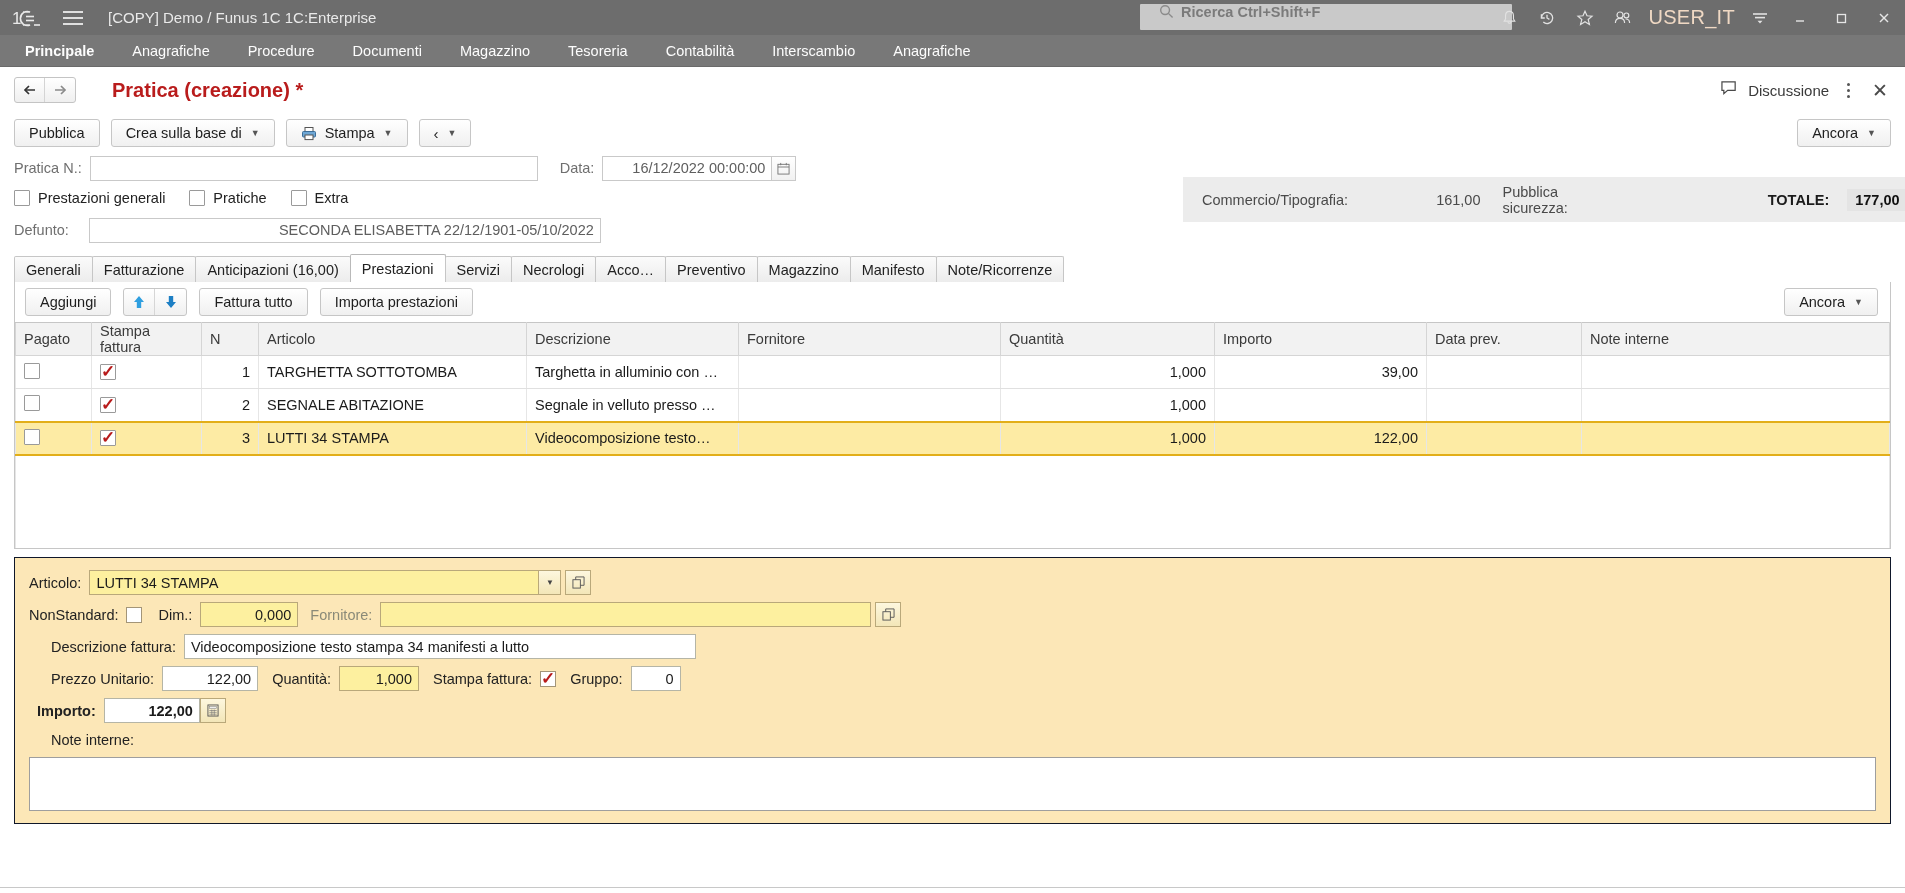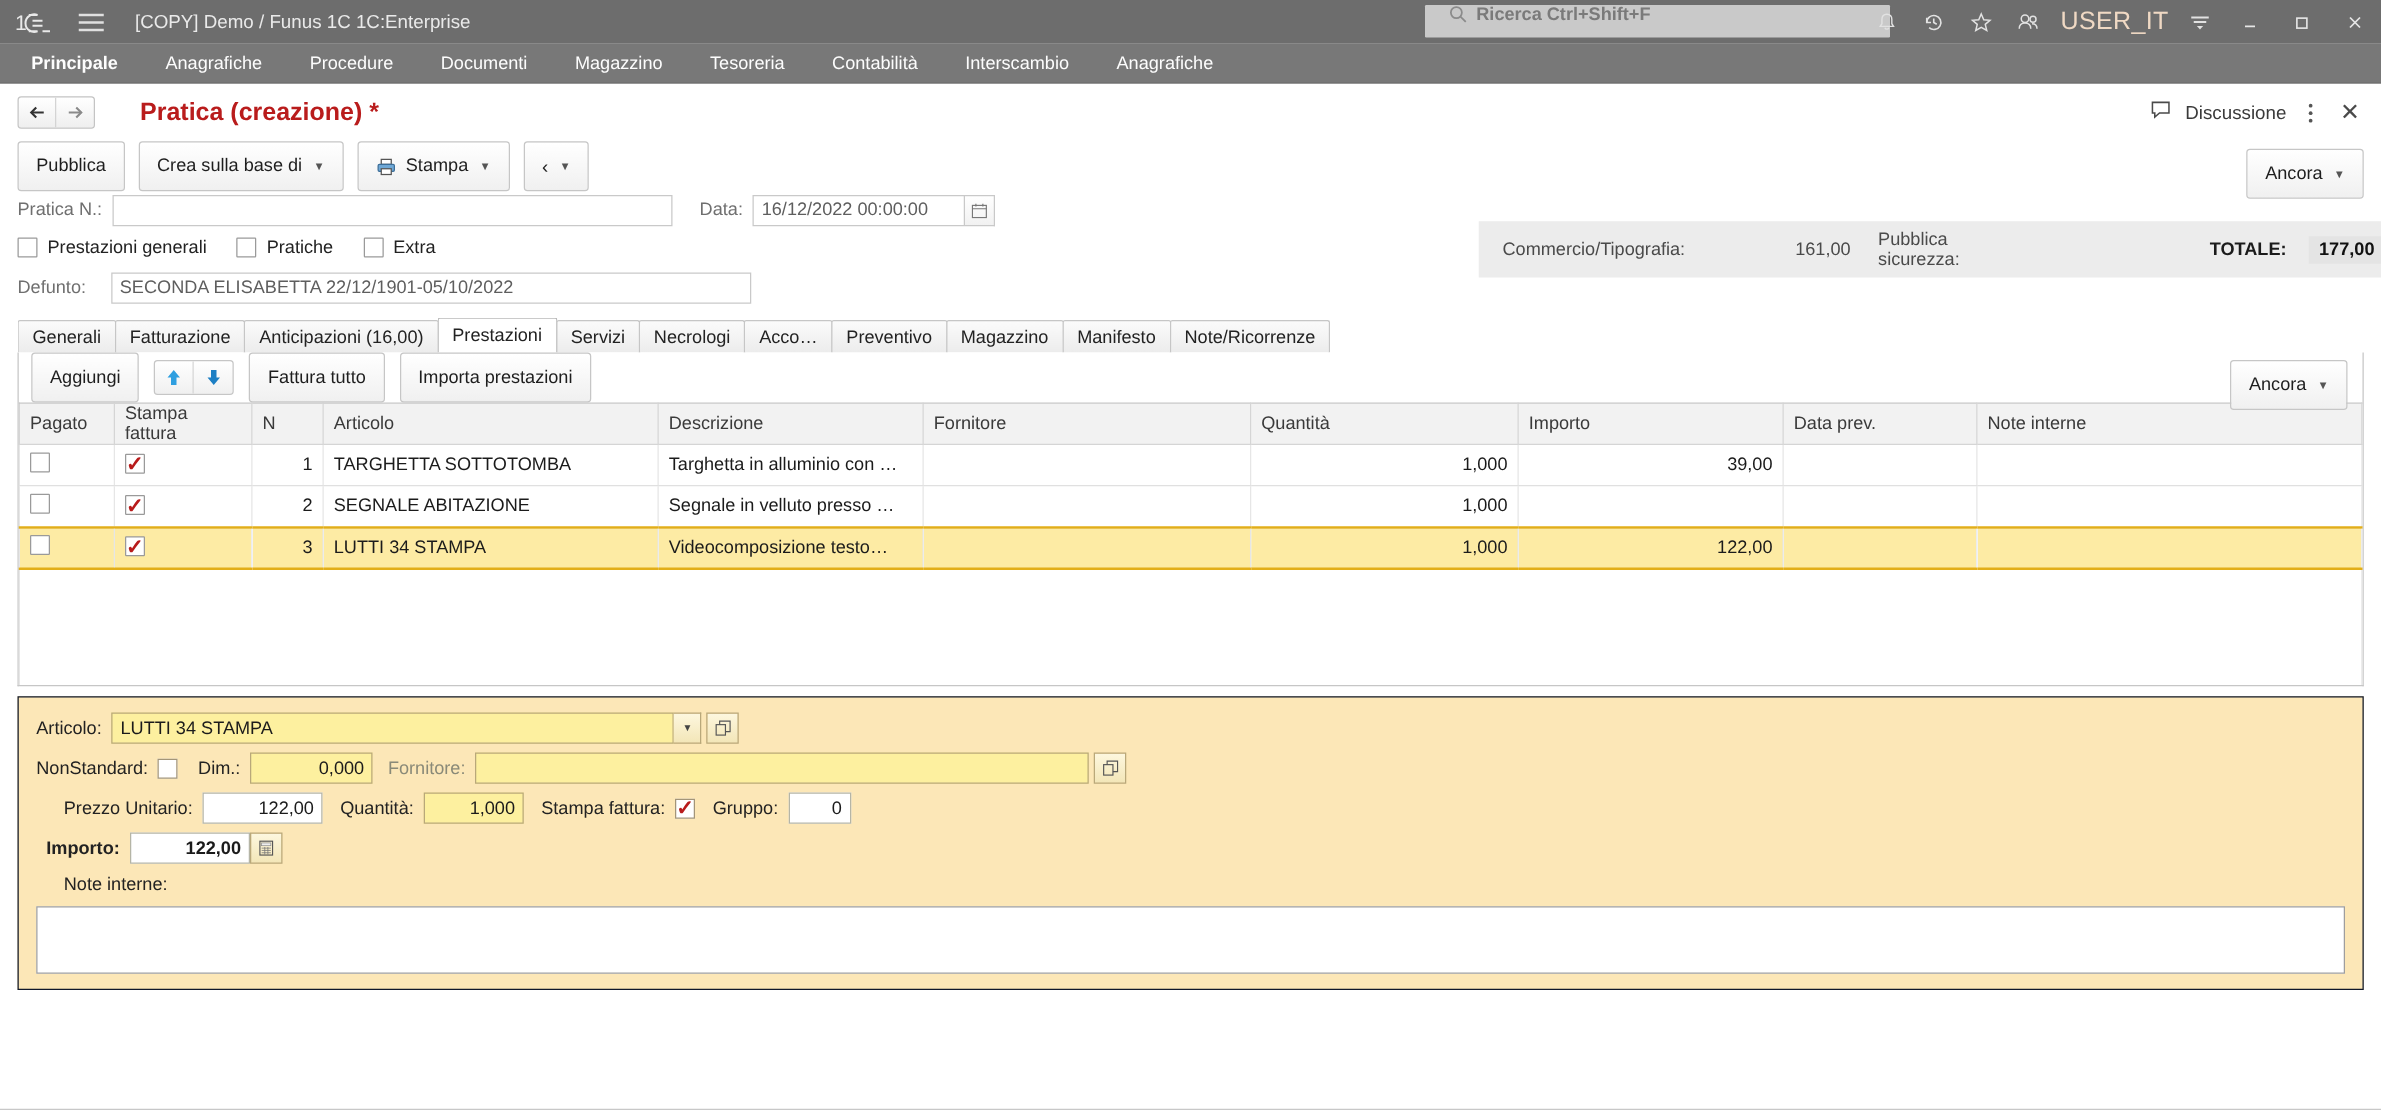--- a/index.html
+++ b/index.html
@@ -85,21 +85,21 @@
   .kebab { width:18px; display:flex; flex-direction:column; align-items:center; gap:3px;}
   .kebab i { width:3px;height:3px;background:#555;border-radius:50%; display:block;}
   .xclose { font-size: 19px; color:#4a4a4a; padding: 0 5px; }
 
   
   .cmdbar { height: 40px; display:flex; align-items:center; padding-left: 14px; gap: 11px; position:relative;}
   .btn {
     border: 1px solid #c6c6c6;
     border-radius: 3px;
     background: linear-gradient(#ffffff, #f0f0f0);
-    height: 40px;
+    height: 28px;
     display:flex; align-items:center; justify-content:center;
     padding: 0 14px;
     font-size: 14.5px;
     color: #1e1e1e;
     white-space: nowrap;
   }
   .btn .caret { margin-left: 9px; font-size: 9px; color:#555; }
   .btn .printer { margin-right: 8px; display:flex; }
   .cmd-right { position:absolute; right: 14px; top: 6px; }
 
@@ -107,20 +107,21 @@
   .rowline { display:flex; align-items:center; padding-left: 14px; height: 30px; }
   .lbl { color:#6f6f6f; font-size: 14.5px; margin-right: 8px; }
   .inp {
     border: 1px solid #c9c9c9;
     background: #fff;
     height: 25px;
     font-size: 14.5px;
     color: #1e1e1e;
     display:flex; align-items:center;
     padding: 0 6px;
+    justify-content: flex-end;
   }
   .inp.ro { color:#5e5e5e; }
   .cal { width:24px; height:25px; border:1px solid #c9c9c9; border-left:none;
         background: linear-gradient(#ffffff,#f1f1f1); display:flex;align-items:center;justify-content:center;}
 
   
   .totals {
     position:absolute;
     right: 0; top: 177px;
     width: 722px; height: 45px;
@@ -624,20 +625,26 @@
       <span></span>
     </div>
     <div class="dbtn2">
       <svg width="13" height="13" viewBox="0 0 14 14">
           <rect x="1" y="4" width="8" height="9" fill="none" stroke="#555" stroke-width="1"></rect>
           <polyline points="4,4 4,1 13,1 13,10 9,10" fill="none" stroke="#555" stroke-width="1"></polyline>
         </svg>
     </div>
   </div>
 
+  <div class="drow" style="padding-left:36px;">
+    <span class="dlbl">Descrizione fattura:</span>
+    <div class="dinp white" style="width:512px;">
+      <span>Videocomposizione testo stampa 34 manifesti a lutto</span>
+    </div>
+  </div>
 
   <div class="drow" style="padding-left:36px;">
     <span class="dlbl">Prezzo Unitario:</span>
     <div class="dinp white num" style="width:96px;">
       <span>122,00</span>
     </div>
     <span class="dlbl" style="margin-left:14px;">Quantità:</span>
     <div class="dinp num" style="width:80px;">
       <span>1,000</span>
     </div>

